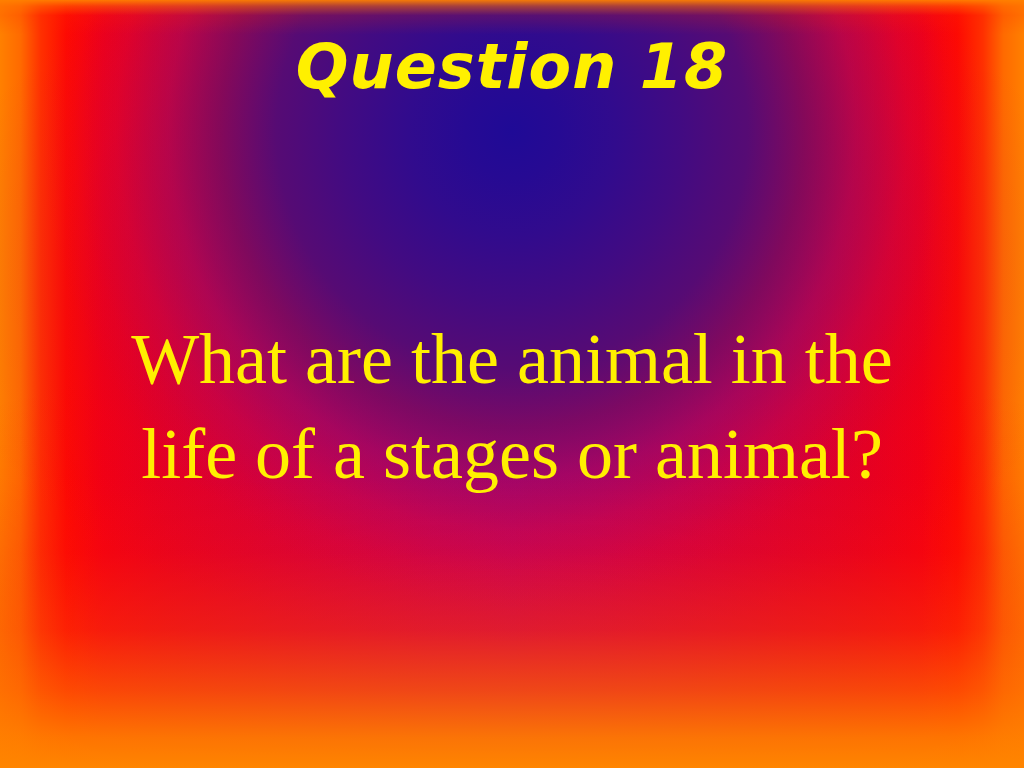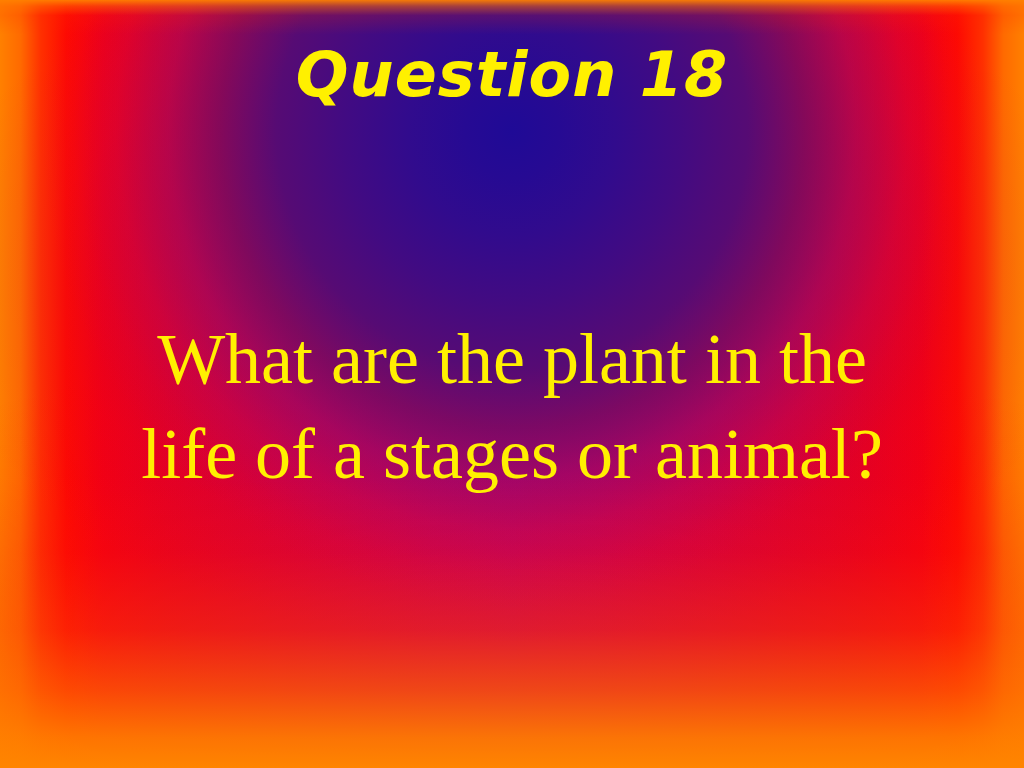--- a/index.html
+++ b/index.html
@@ -100,21 +100,21 @@
   }
 
   
   .content {
     position: absolute;
     inset: 0;
   }
 
   #title {
     position: absolute;
-    top: 44px;
+    top: 36px;
     left: 0;
     width: 1024px;
     text-align: center;
     color: #FFF000;
     font-family: "DejaVu Sans", "Liberation Sans", sans-serif;
     font-weight: bold;
     font-style: italic;
     font-size: 62px;
     line-height: 1.0;
     letter-spacing: 1px;
@@ -148,18 +148,18 @@
   <div class="bg-layer bg-lower-red"></div>
   <div class="bg-layer bg-blob-soft"></div>
   <div class="bg-layer bg-blob"></div>
   <div class="bg-layer bg-vertical"></div>
 
   <div class="content">
 
     <div id="title">Question 18</div>
 
     <div id="question-body">
-      <span class="qline">What are the plant in the</span>
+      <span class="qline">What are the animal in the</span>
       <span class="qline">life of a stages or animal?</span>
     </div>
 
   </div>
 </div>
 
 </body></html>

